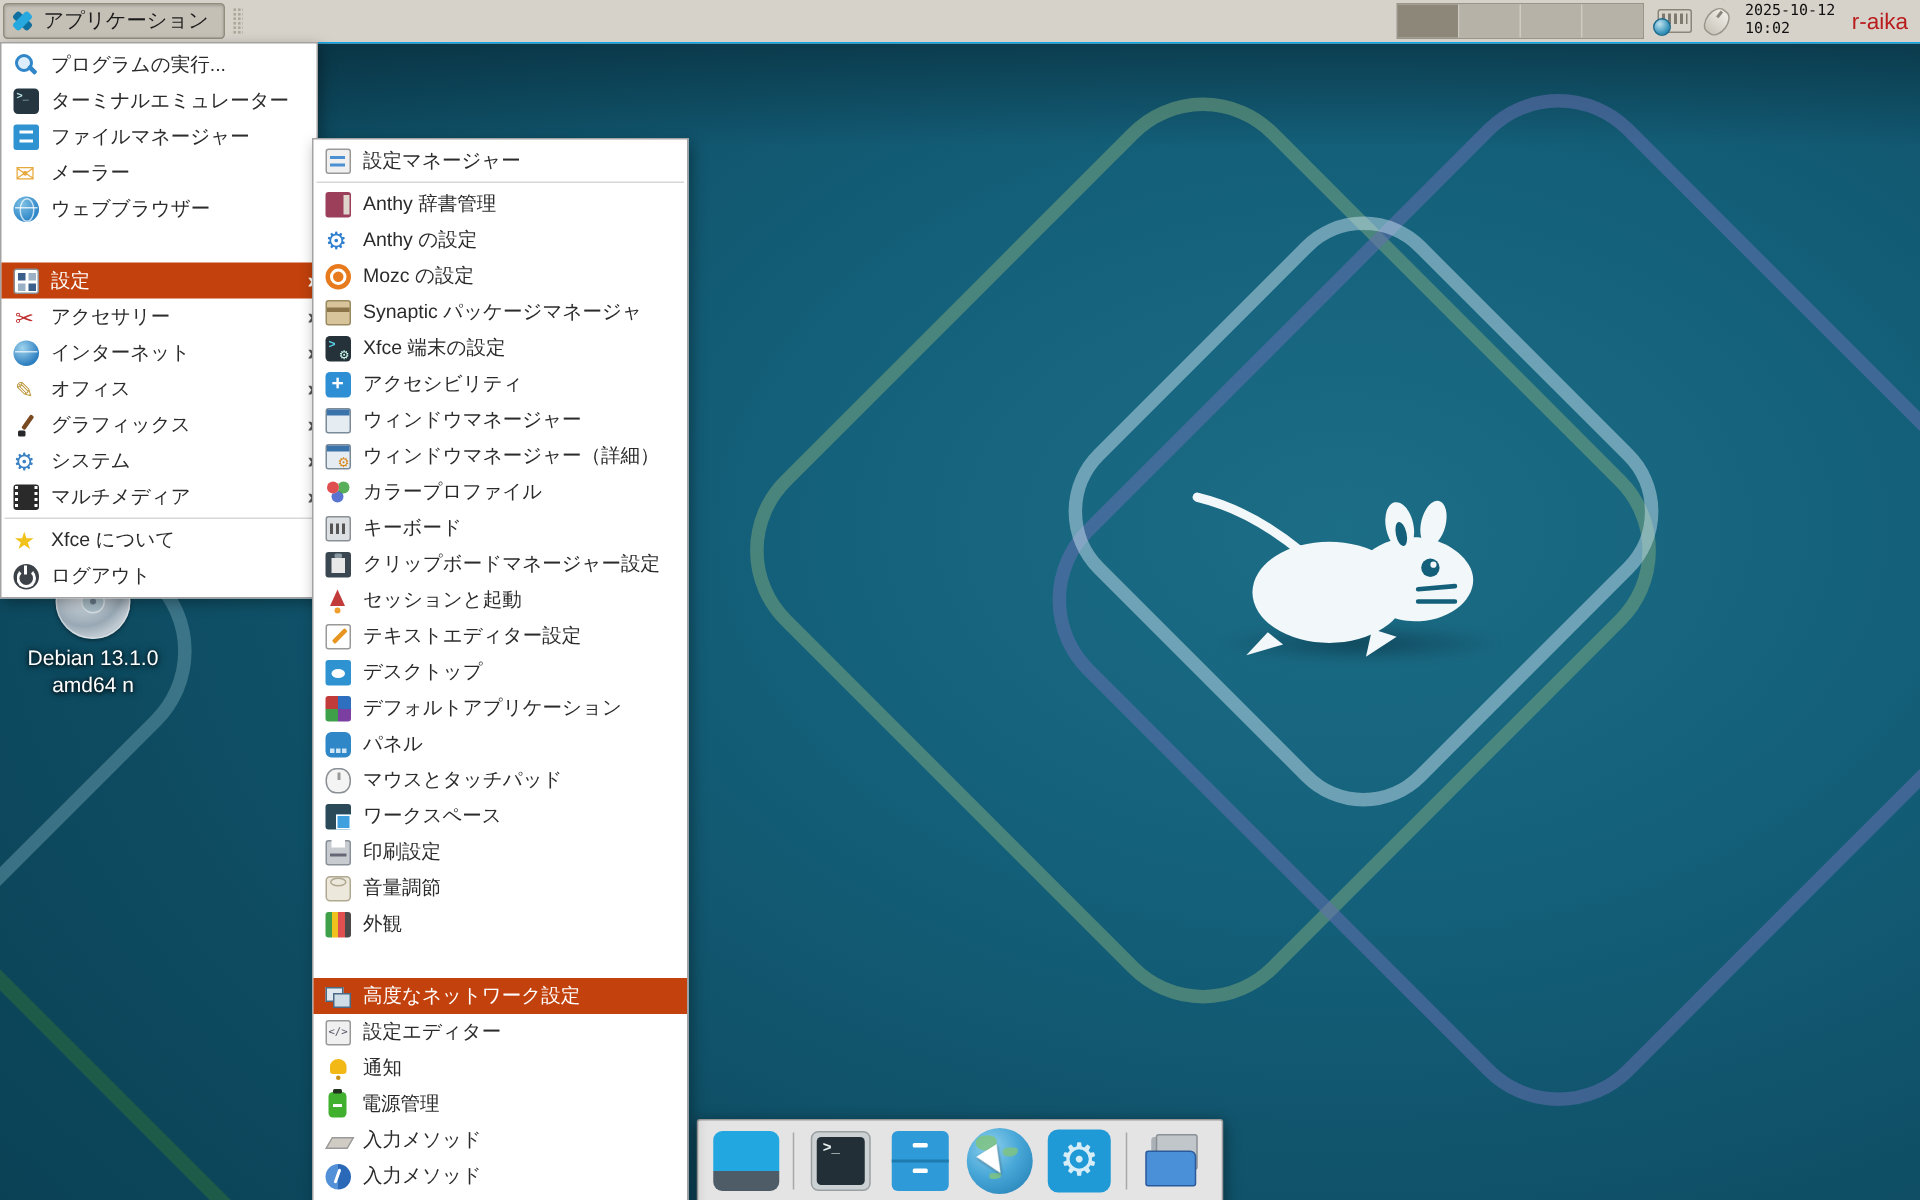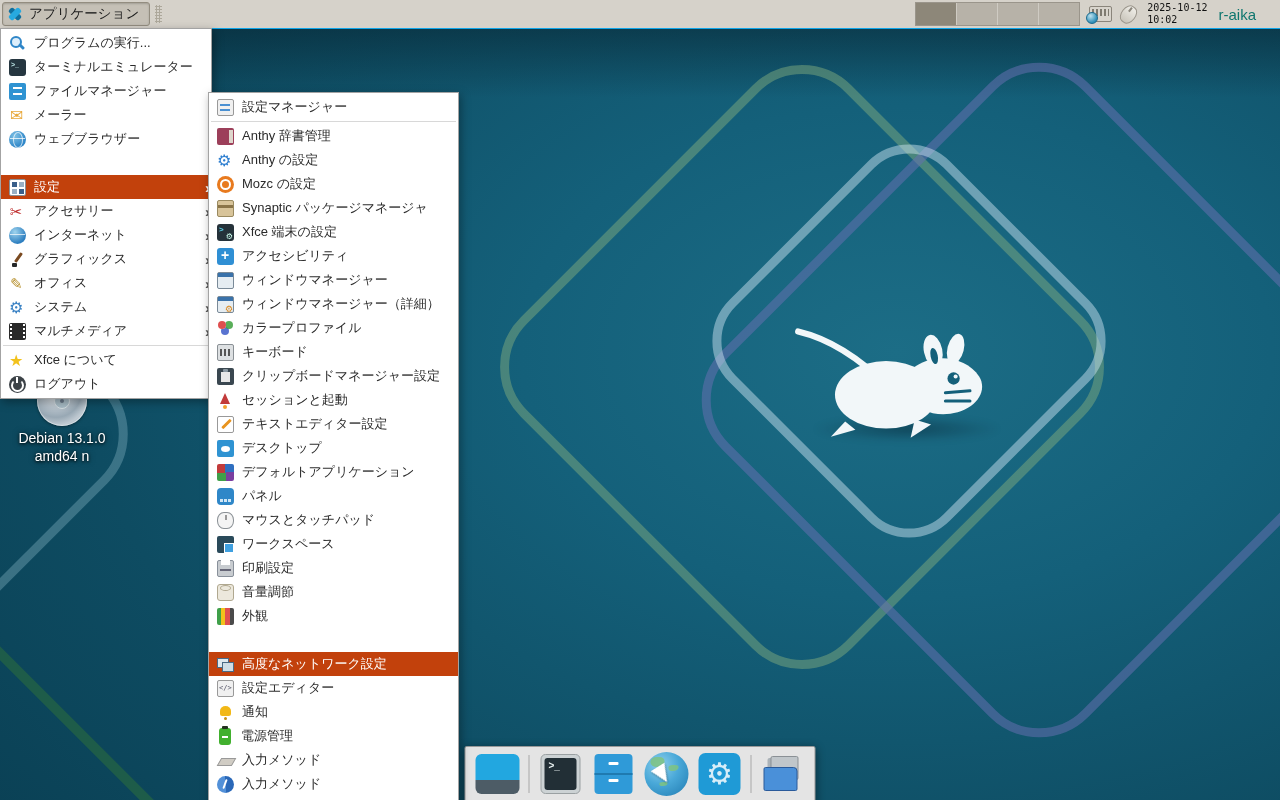--- a/index.html
+++ b/index.html
@@ -27,21 +27,21 @@
   .tray-kb::before{content:"";position:absolute;left:2px;top:2px;right:2px;height:7px;
       background:repeating-linear-gradient(90deg,#7e7a70 0 2px,transparent 2px 4px);}
   .tray-kb::after{content:"";position:absolute;left:-4px;bottom:-3px;width:10px;height:10px;border-radius:50%;
       background:radial-gradient(circle at 35% 30%,#bfe2ee,#2e8fb8 70%);border:1px solid #1a6a8e;}
   .tray-mouse{width:13px;height:17px;background:linear-gradient(#efede7,#c9c5bb);border:1px solid #9a958b;
       border-radius:45%/55%;transform:rotate(38deg);position:relative;margin-right:2px;}
   .tray-mouse::before{content:"";position:absolute;left:4px;top:1px;width:2px;height:5px;background:#8a857b;}
   .tray-mouse::after{content:"";position:absolute;left:-9px;top:-8px;width:12px;height:8px;
       border-top:2px solid #8a857b;border-radius:50%;transform:rotate(-24deg);}
   .clock{font-family:"DejaVu Sans Mono",monospace;font-size:10px;line-height:1.2;text-align:left;color:#111;}
-  .user{font-size:15px;color:#0f766e;margin:0 24px 0 2px;}
+  .user{font-size:15px;color:#b91c1c;margin:0 8px 0 2px;}
 
   
   #wallpaper{position:absolute;left:0;top:28px;width:1280px;height:772px;overflow:hidden;
      background:linear-gradient(180deg,rgba(4,26,36,.45) 0,rgba(4,26,36,0) 70px),
        radial-gradient(ellipse 1250px 820px at 70% 42%,#1c6d86 0%,#14607a 30%,#0e4c62 65%,#093d51 100%);}
   .dmd{position:absolute;transform:rotate(45deg);border-style:solid;pointer-events:none;}
   .d-central{left:753px;top:157px;width:294px;height:294px;border-width:9px;border-color:rgba(205,228,240,.48);border-radius:58px;}
   .d-green{left:568px;top:105px;width:450px;height:450px;border-width:9px;border-color:rgba(125,170,125,.5);border-radius:70px;}
   .d-purple{left:780px;top:113px;width:500px;height:500px;border-width:9px;border-color:rgba(100,112,175,.55);border-radius:70px;}
   .d-tealleft{left:-582px;top:100px;width:594px;height:594px;border-width:9px;border-color:rgba(115,165,180,.45);border-radius:70px;}
@@ -292,27 +292,27 @@
     <span class="ic ic-accessories"></span>
     <span class="lbl">アクセサリー</span>
     <span class="arrow"></span>
   </div>
     <div class="mrow">
     <span class="ic ic-internet"></span>
     <span class="lbl">インターネット</span>
     <span class="arrow"></span>
   </div>
     <div class="mrow">
+    <span class="ic ic-office"></span>
+    <span class="lbl">オフィス</span>
+    <span class="arrow"></span>
+  </div>
+    <div class="mrow">
     <span class="ic ic-graphics"></span>
     <span class="lbl">グラフィックス</span>
-    <span class="arrow"></span>
-  </div>
-    <div class="mrow">
-    <span class="ic ic-office"></span>
-    <span class="lbl">オフィス</span>
     <span class="arrow"></span>
   </div>
     <div class="mrow">
     <span class="ic ic-system"></span>
     <span class="lbl">システム</span>
     <span class="arrow"></span>
   </div>
     <div class="mrow">
     <span class="ic ic-multimedia"></span>
     <span class="lbl">マルチメディア</span>

